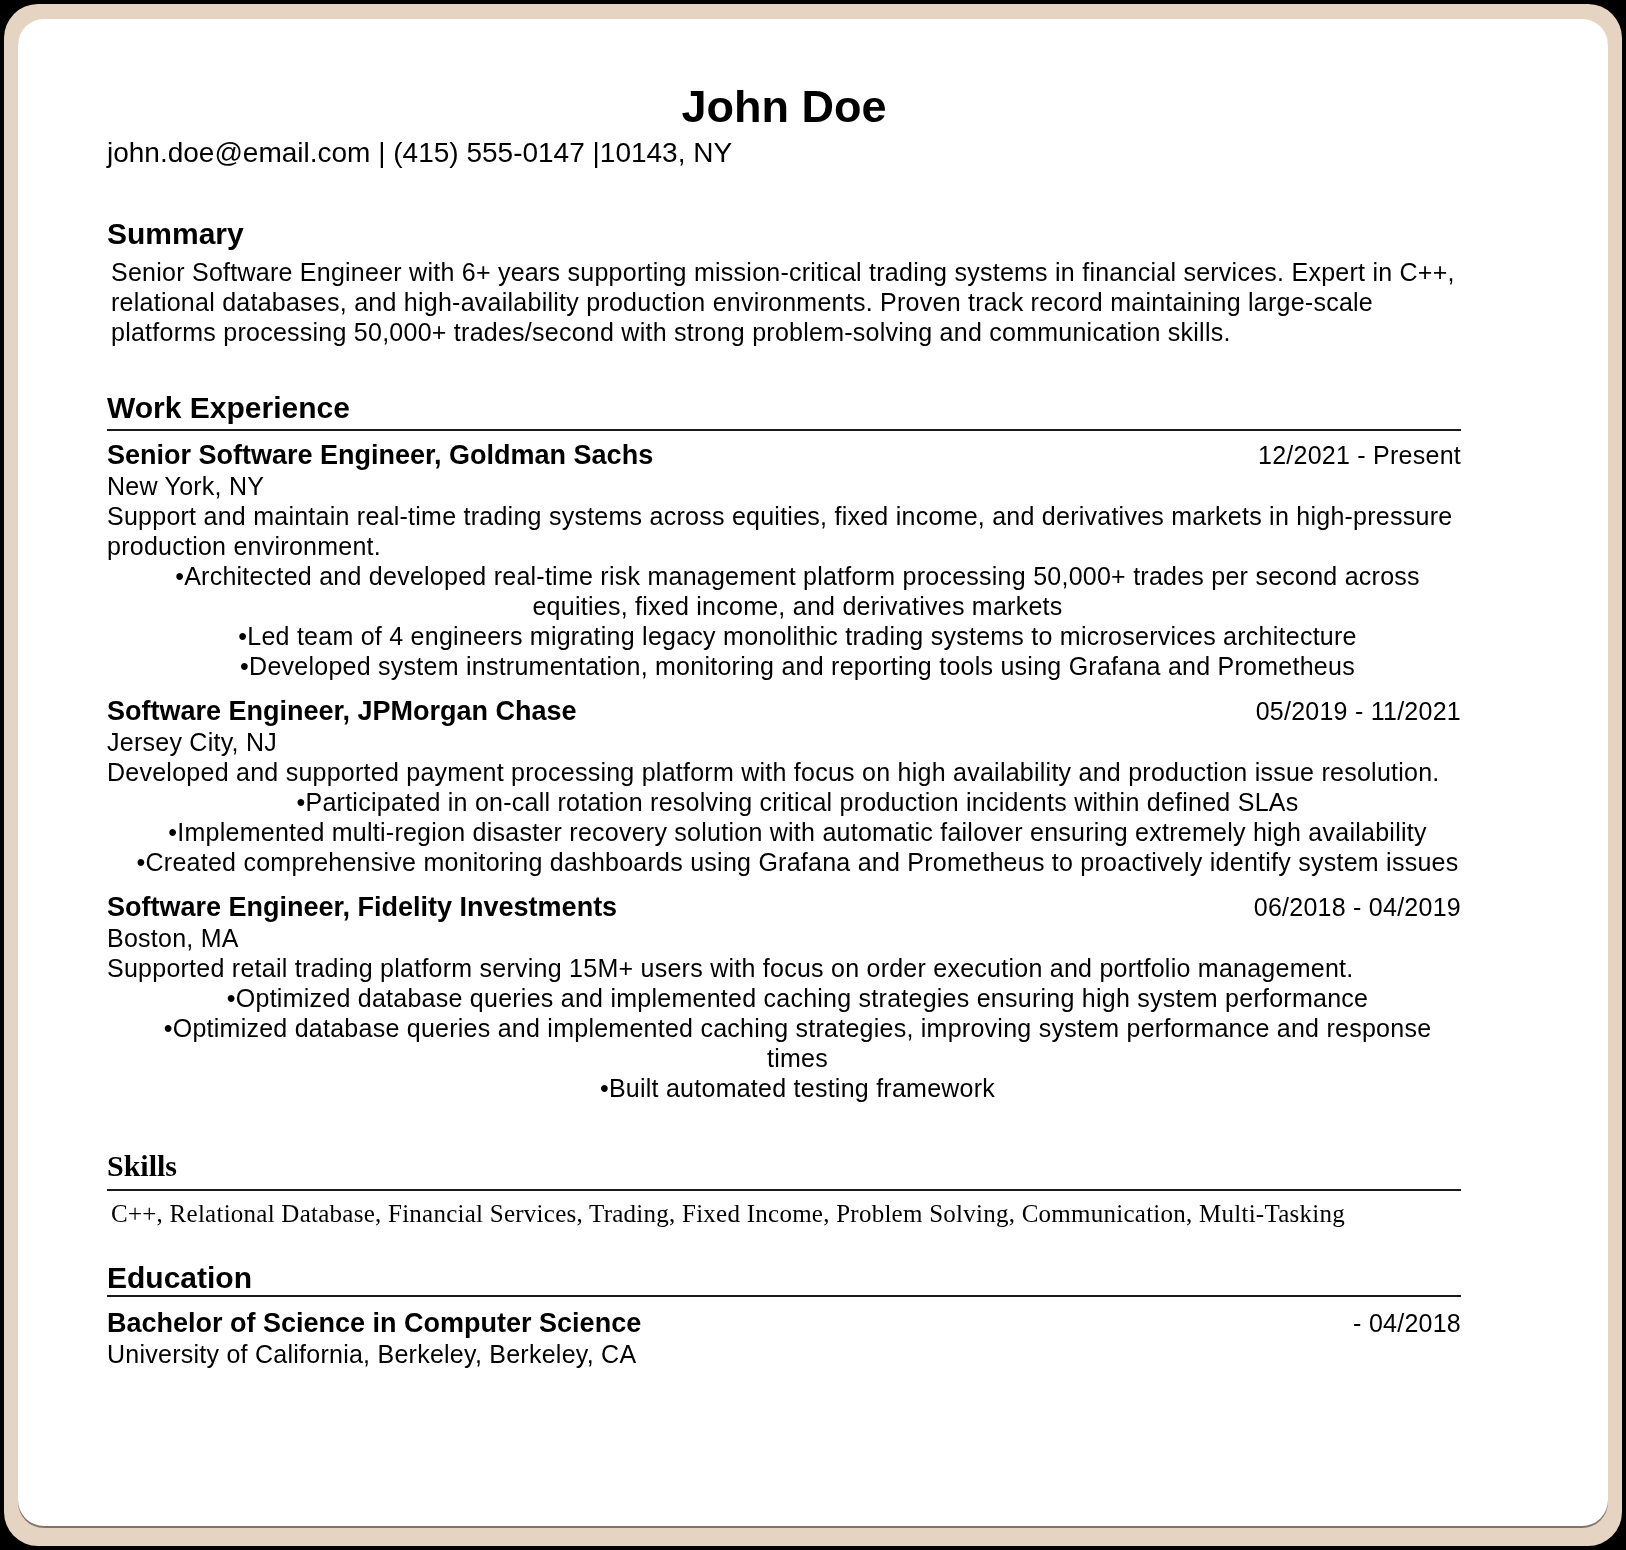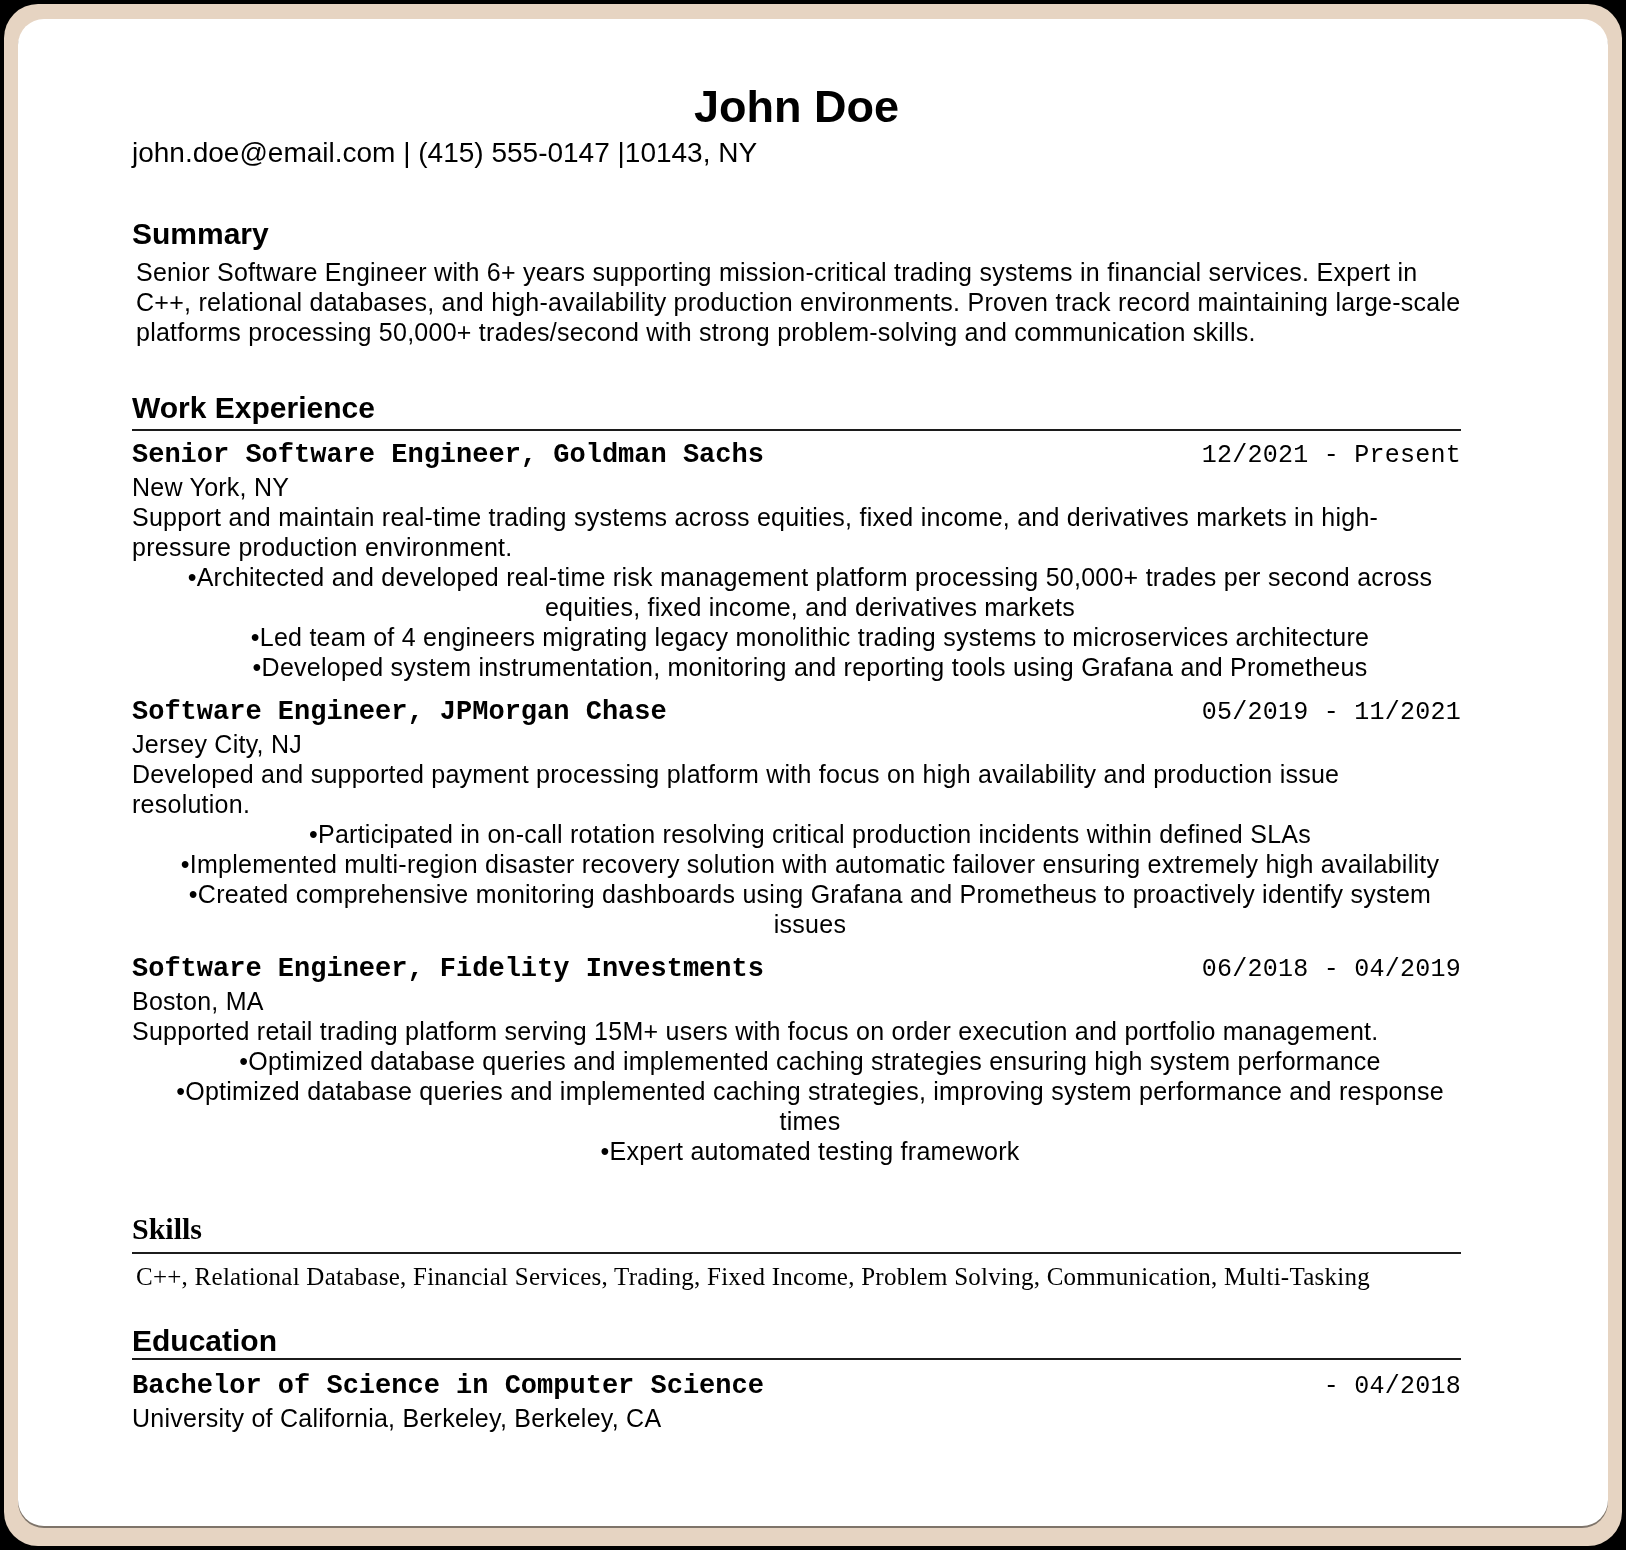--- a/index.html
+++ b/index.html
@@ -19,21 +19,21 @@
     background: #e6d4c2;
     border-radius: 34px;
   }
   .page {
     position: absolute;
     left: 14px; top: 15px; right: 14px; bottom: 20px;
     background: #ffffff;
     border-radius: 26px;
     overflow: hidden;
     box-sizing: border-box;
-    padding: 62px 147px 0 114px;
+    padding: 62px 147px 0 89px;
     box-shadow: 0 2px 0 rgba(0,0,0,0.45);
   }
   .name {
     margin: 0;
     font-size: 45px;
     line-height: 52px;
     font-weight: bold;
     text-align: center;
   }
   .contact {
@@ -64,21 +64,20 @@
     margin: 4px 0 0 0;
   }
   .sec-skills hr.rule { margin-top: 6px; }
   .sec-education hr.rule { margin-top: 0; }
   .job { margin-top: 8px; }
   .job + .job { margin-top: 14px; }
   .job-head, .degree-head {
     display: flex;
     justify-content: space-between;
     align-items: baseline;
-    font-family: Liberation Mono, monospace;
   }
   .degree-head { margin-top: 10px; text-align: right; }
   .job-title, .degree-title {
     margin: 0;
     font-size: 27px;
     line-height: 32px;
     font-weight: bold;
   }
   .dates {
     font-size: 25px;
@@ -155,21 +154,21 @@
         <article class="job">
           <div class="job-head">
             <h3 class="job-title">Software Engineer, Fidelity Investments</h3>
             <span class="dates">06/2018 - 04/2019</span>
           </div>
           <div class="loc">Boston, MA</div>
           <p class="desc">Supported retail trading platform serving 15M+ users with focus on order execution and portfolio management.</p>
           <div class="bullets">
             <div class="bullet">Optimized database queries and implemented caching strategies ensuring high system performance</div>
             <div class="bullet">Optimized database queries and implemented caching strategies, improving system performance and response times</div>
-            <div class="bullet">Expert automated testing framework</div>
+            <div class="bullet">Built automated testing framework</div>
           </div>
         </article>
       </section>
 
       <section class="sec-skills">
         <h2 class="section-heading">Skills</h2>
         <hr class="rule">
         <p class="body-text skills-text">C++, Relational Database, Financial Services, Trading, Fixed Income, Problem Solving, Communication, Multi-Tasking</p>
       </section>
 

